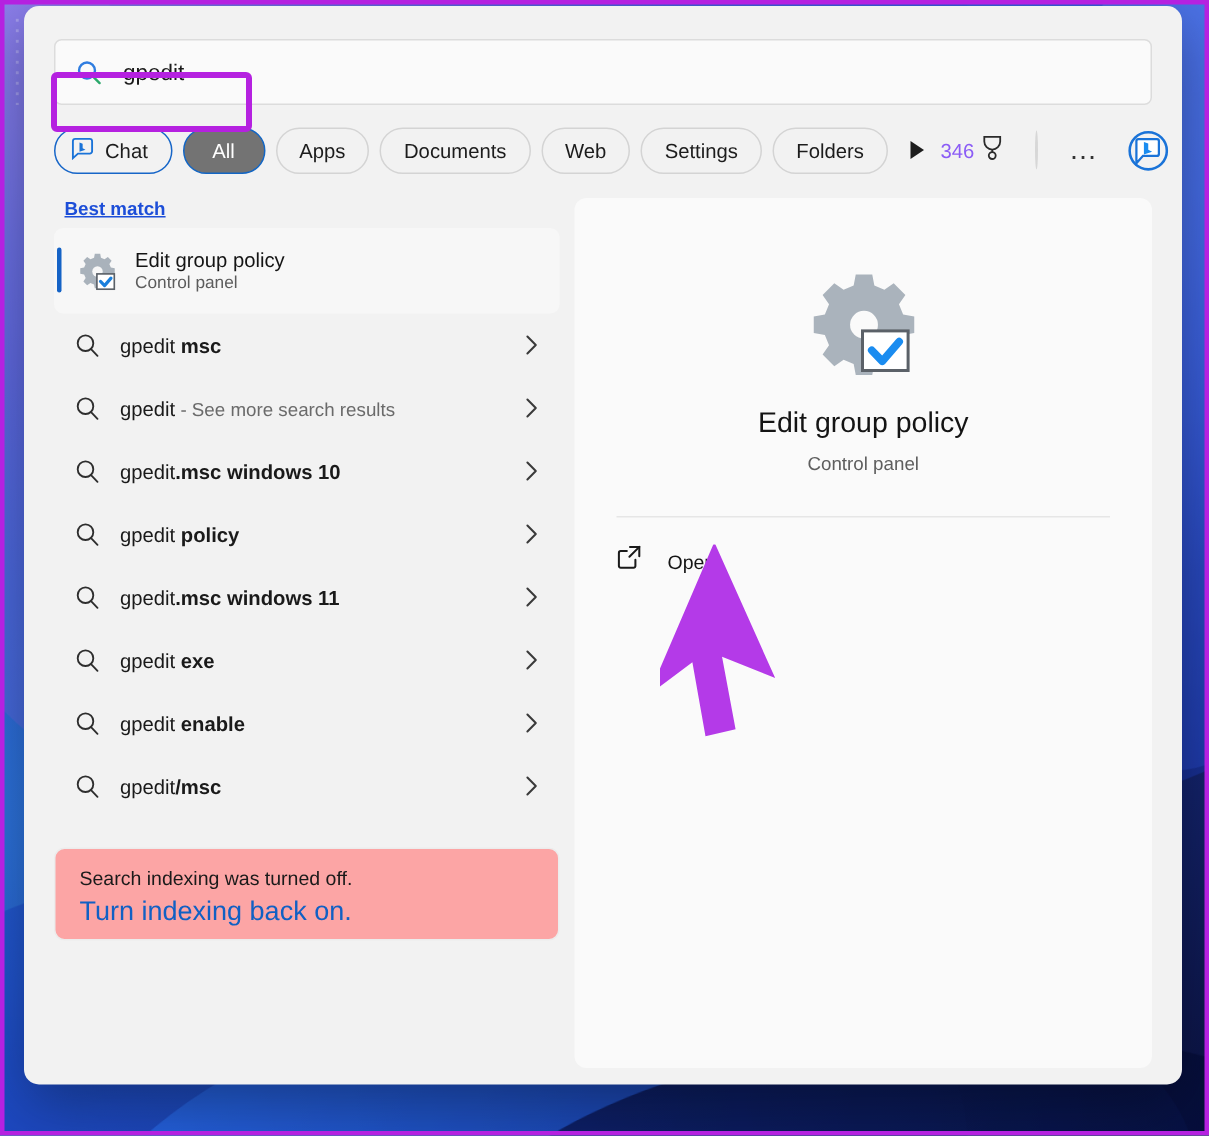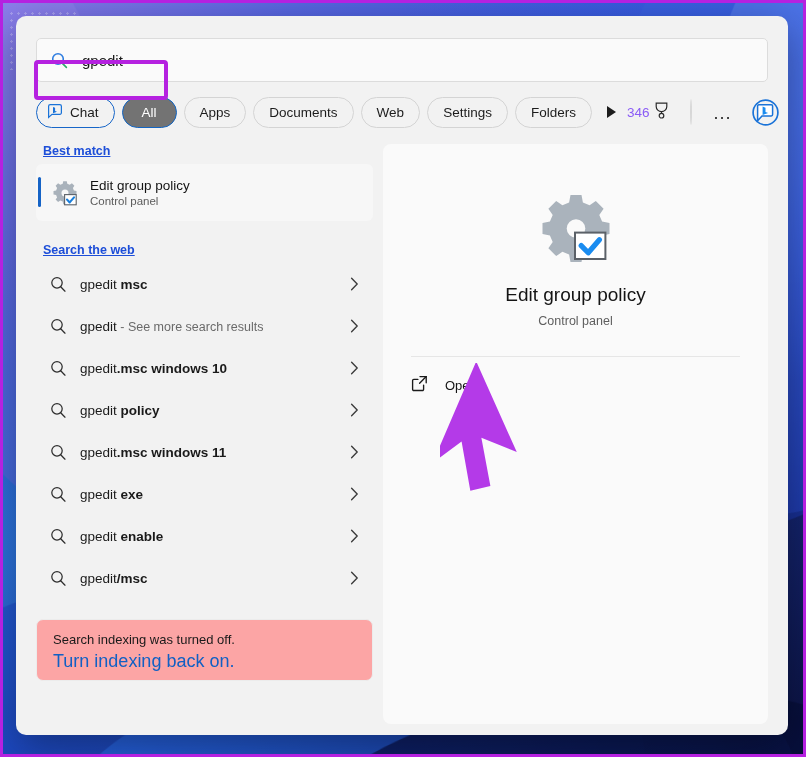--- a/index.html
+++ b/index.html
@@ -49,21 +49,21 @@
   #frame {
     position: absolute; inset: 0;
     border: 3px solid #b521e0;
     pointer-events: none;
     z-index: 60;
   }
 
   
   #search-panel {
     position: absolute;
-    left: 16px; top: 16px;
+    left: 16px; top: 4px;
     width: 772px; height: 719px;
     background: #f2f2f2;
     border-radius: 10px;
     box-shadow: 0 12px 40px rgba(0,0,0,.35);
     overflow: hidden;
     z-index: 10;
   }
 
   
   #search-bar {
@@ -372,21 +372,20 @@
             <rect x="14.6" y="16.6" width="11.6" height="10.2" fill="#ffffff" stroke="#5b6168" stroke-width="1.1"></rect>
             <path d="M17 21.6 l2.7 2.8 4.3-5" fill="none" stroke="#1a7fdc" stroke-width="2.1" stroke-linecap="round" stroke-linejoin="round"></path>
           </svg>
         </span>
         <div id="bm-text">
           <div id="bm-title">Edit group policy</div>
           <div id="bm-sub">Control panel</div>
         </div>
       </div>
 
-      <div class="section-title" id="web-title">Search the web</div>
 
       <div id="web-results">
           <div class="result-row">
             <span class="mag"><svg width="17" height="17" viewBox="0 0 17 17">
                 <circle cx="7" cy="6.8" r="5.2" fill="none" stroke="#2e2e2e" stroke-width="1.25"></circle>
                 <line x1="10.7" y1="10.7" x2="15" y2="15.2" stroke="#2e2e2e" stroke-width="1.25" stroke-linecap="round"></line>
               </svg></span>
             <span class="result-label">gpedit <b>msc</b></span>
             <span class="chev">
               <svg width="9" height="14" viewBox="0 0 9 14">

